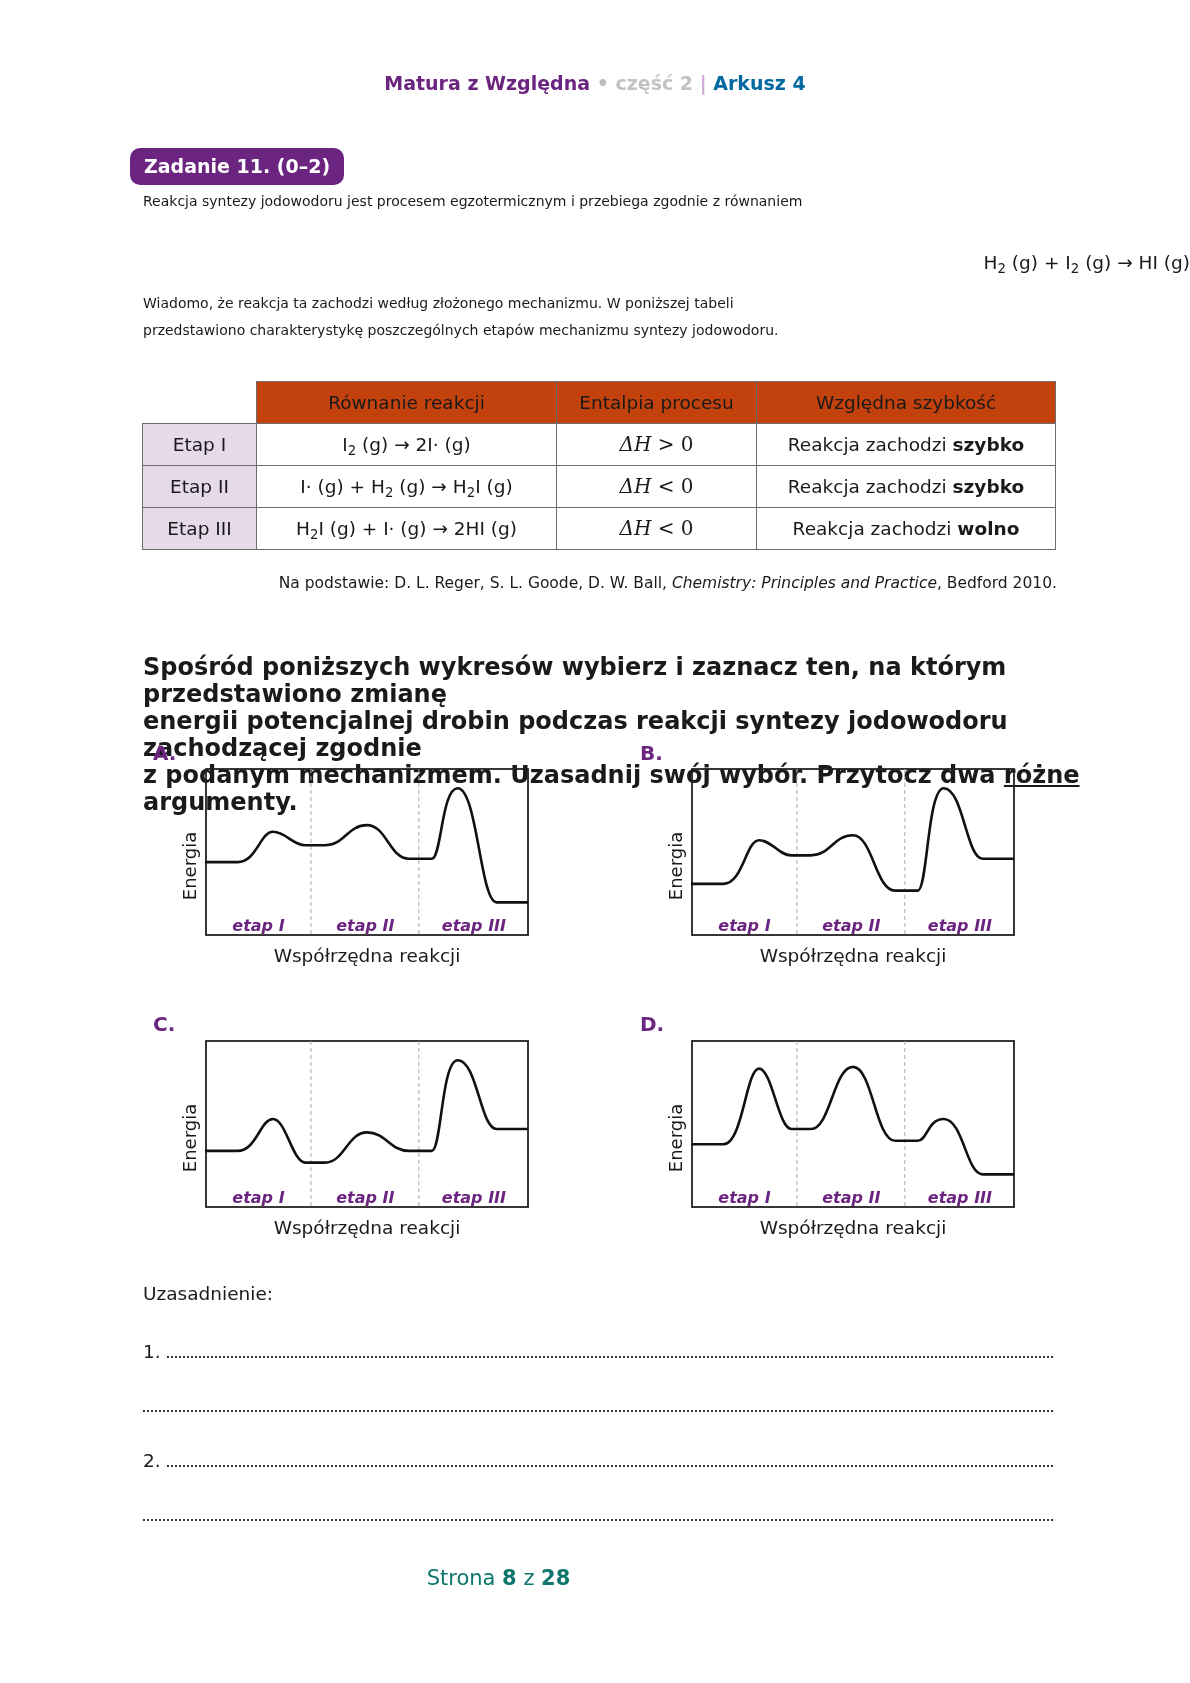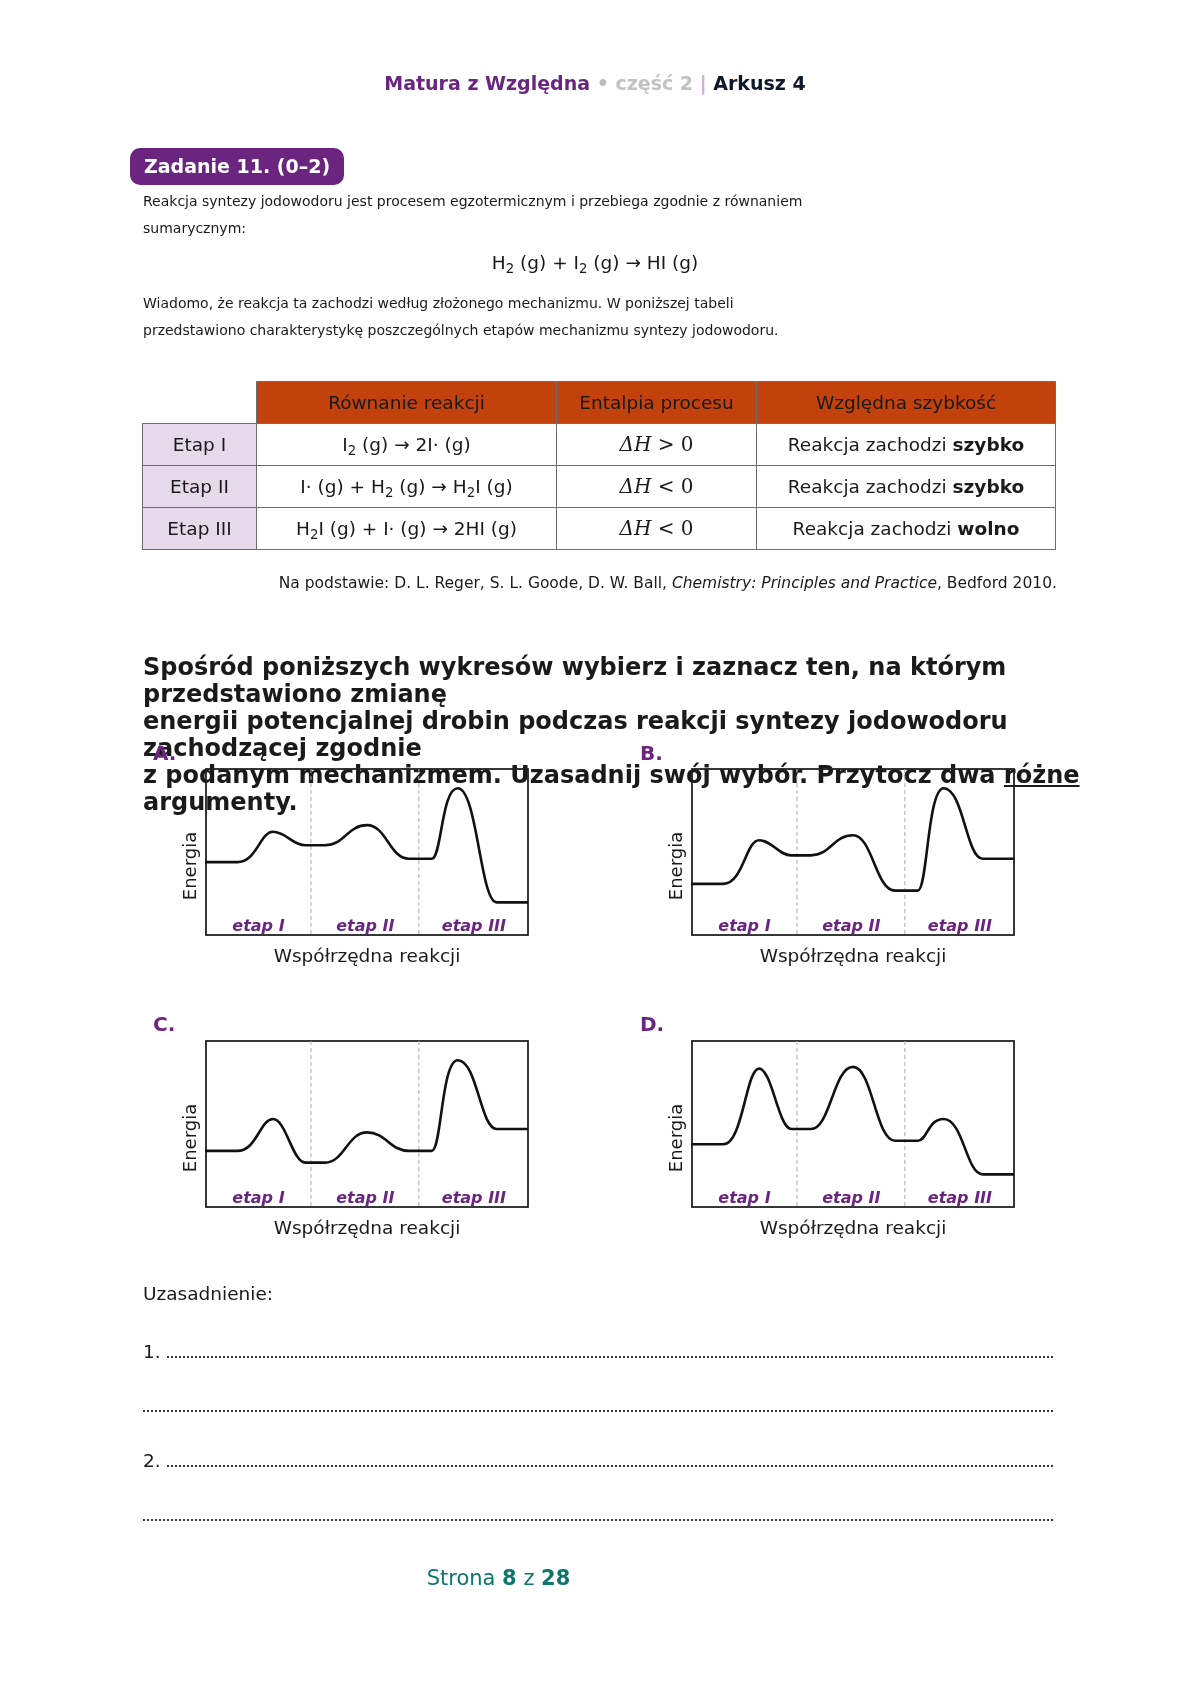--- a/index.html
+++ b/index.html
@@ -8,32 +8,32 @@
       font-family: "DejaVu Sans", "Liberation Sans", sans-serif; color: #1a1a1a;
     }
     .header {
       position: absolute; top: 72px; left: 0; width: 1190px; text-align: center;
       font-size: 19px; font-weight: bold; letter-spacing: 0;
     }
     .header .brand { color: #6b2580; }
     .header .sep { color: #bdbdbd; }
     .header .part { color: #c2c2c2; }
     .header .bar { color: #cfa9d8; }
-    .header .sheet { color: #0f172a; text-align: center; }
+    .header .sheet { color: #0369a1; text-align: center; }
 
     .task-badge {
       position: absolute; top: 148px; left: 130px; height: 37px;
       padding: 0 14px; line-height: 37px; border-radius: 10px;
       background: #6b2580; color: #ffffff; font-weight: bold; font-size: 19px;
     }
     .para {
       position: absolute; left: 143px; width: 920px; font-size: 14px; line-height: 27px; color: #1a1a1a;
     }
     .equation {
-      position: absolute; top: 252px; left: 0; width: 1190px; text-align: center; font-size: 18.5px;
+      position: absolute; top: 252px; left: 0; width: 1190px; text-align: right; font-size: 18.5px;
     }
     sub { font-size: 0.72em; vertical-align: -0.3em; line-height: 0; }
 
     table.mech {
       position: absolute; top: 381px; left: 142px; border-collapse: collapse;
       font-size: 18.5px;
     }
     table.mech td, table.mech th {
       border: 1.5px solid #6d6d6d; text-align: center; font-weight: normal; padding: 0;
       height: 41px;
@@ -100,21 +100,20 @@
   <span class="sep">•</span>
   <span class="part">część 2</span>
   <span class="bar">|</span>
   <span class="sheet">Arkusz 4</span>
 </div>
 
 <div class="task-badge">Zadanie 11. (0–2)</div>
 
 <div class="para" style="top:188px;">
   <div>Reakcja syntezy jodowodoru jest procesem egzotermicznym i przebiega zgodnie z równaniem</div>
-  <div>sumarycznym:</div>
 </div>
 
 <div class="equation">
   <span>H</span><sub>2</sub><span> (g) + I</span><sub>2</sub><span> (g) → HI (g)</span>
 </div>
 
 <div class="para" style="top:290px;">
   <div>Wiadomo, że reakcja ta zachodzi według złożonego mechanizmu. W poniższej tabeli</div>
   <div>przedstawiono charakterystykę poszczególnych etapów mechanizmu syntezy jodowodoru.</div>
 </div>

